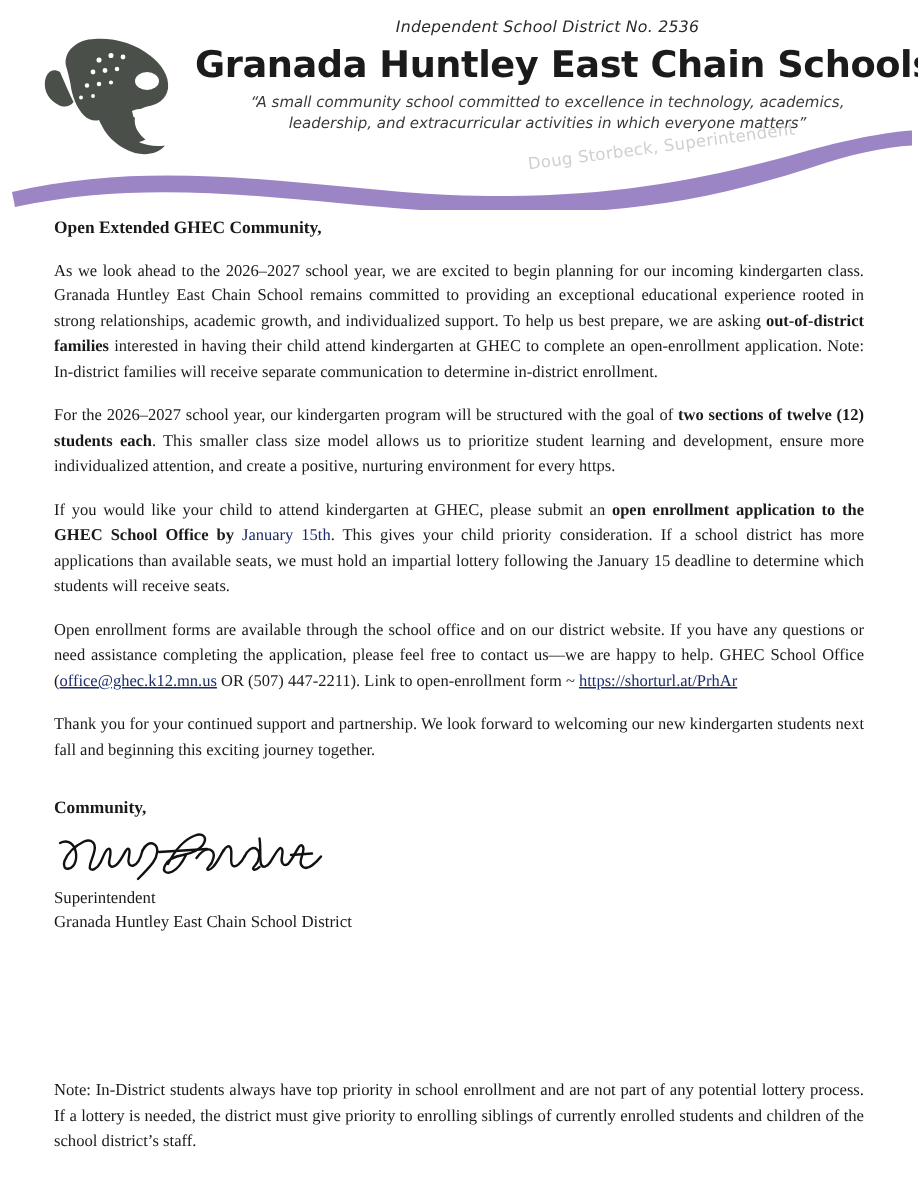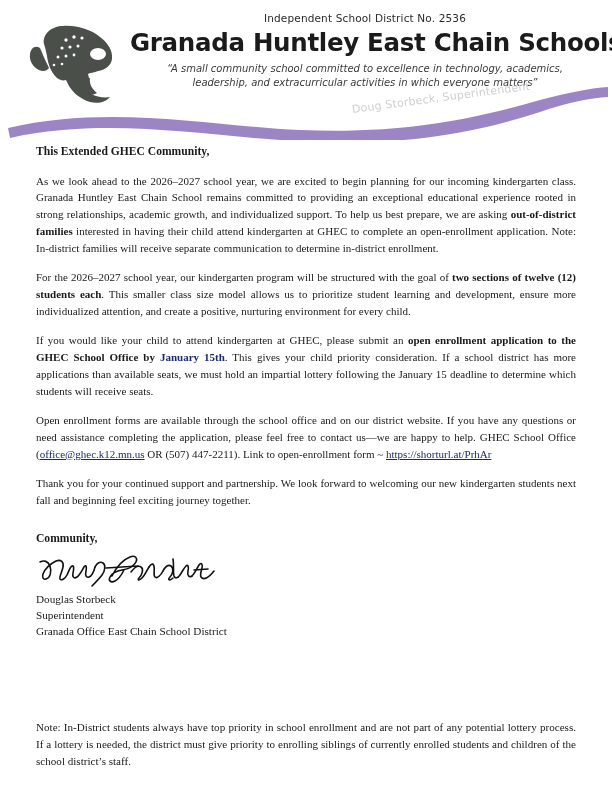--- a/index.html
+++ b/index.html
@@ -40,20 +40,21 @@
     top: 12px;
     width: 470px;
     text-align: center;
   }
   .district-line {
     font-family: "DejaVu Sans", "Liberation Sans", sans-serif;
     font-size: 10.5px;
     color: #2b2b2b;
     letter-spacing: 0.15px;
     line-height: 1.3;
+    font-style: italic;
   }
   .school-name {
     font-family: "DejaVu Sans", "Liberation Sans", sans-serif;
     font-size: 24.5px;
     font-weight: 700;
     color: #1b1b1b;
     letter-spacing: -0.3px;
     line-height: 1.18;
     margin-top: 3px;
     white-space: nowrap;
@@ -106,21 +107,21 @@
   }
   p.para {
     font-size: 11px;
     line-height: 1.53;
     text-align: justify;
     margin: 0 0 12.5px 0;
     hyphens: none;
   }
   p.para b { font-weight: bold; }
   .date-hl {
-    font-weight: bold;
+    font-weight: normal;
     color: #1b2a6b;
   }
   a.doclink {
     color: #1b2a6b;
   }
 
   .closing {
     font-size: 11.6px;
     font-weight: bold;
     margin: 22px 0 0 0;
@@ -202,31 +203,31 @@
         <path d="M8 42 C110 18, 210 40, 300 44 C400 48, 470 34, 540 14 C570 6, 592 2, 608 1
                  L608 11 C590 12, 566 17, 540 26 C466 50, 398 60, 298 55 C208 51, 110 30, 10 52 Z" fill="#9b85c4"></path>
       </svg>
     </div>
 
     <div class="supt-name">Doug Storbeck, Superintendent</div>
   </div>
 
   <div class="body-wrap">
 
-    <div class="salutation">This Extended GHEC Community,</div>
+    <div class="salutation">Open Extended GHEC Community,</div>
 
     <p class="para"><span>As we look ahead to the 2026–2027 school year, we are excited to begin planning for our incoming kindergarten class. Granada Huntley East Chain School remains committed to providing an exceptional educational experience rooted in strong relationships, academic growth, and individualized support.  To help us best prepare, we are asking </span><b>out-of-district families</b><span> interested in having their child attend kindergarten at GHEC to complete an open-enrollment application.  Note:  In-district families will receive separate communication to determine in-district enrollment.</span></p>
 
-    <p class="para"><span>For the 2026–2027 school year, our kindergarten program will be structured with the goal of </span><b>two sections of twelve (12) students each</b><span>.  This smaller class size model allows us to prioritize student learning and development, ensure more individualized attention, and create a positive, nurturing environment for every child.</span></p>
+    <p class="para"><span>For the 2026–2027 school year, our kindergarten program will be structured with the goal of </span><b>two sections of twelve (12) students each</b><span>.  This smaller class size model allows us to prioritize student learning and development, ensure more individualized attention, and create a positive, nurturing environment for every https.</span></p>
 
     <p class="para"><span>If you would like your child to attend kindergarten at GHEC, please submit an </span><b>open enrollment application to the GHEC School Office by </b><span class="date-hl">January 15th</span><span>.  This gives your child priority consideration.  If a school district has more applications than available seats, we must hold an impartial lottery following the January 15 deadline to determine which students will receive seats.</span></p>
 
     <p class="para"><span>Open enrollment forms are available through the school office and on our district website.  If you have any questions or need assistance completing the application, please feel free to contact us—we are happy to help.  GHEC School Office (</span><a class="doclink" href="#">office@ghec.k12.mn.us</a><span>  OR (507) 447-2211).   Link to open-enrollment form ~ </span><a class="doclink" href="#">https://shorturl.at/PrhAr</a></p>
 
-    <p class="para">Thank you for your continued support and partnership. We look forward to welcoming our new kindergarten students next fall and beginning feel exciting journey together.</p>
+    <p class="para">Thank you for your continued support and partnership. We look forward to welcoming our new kindergarten students next fall and beginning this exciting journey together.</p>
 
     <div class="closing">Community,</div>
 
     <div class="signature">
       <svg width="200" height="40" viewBox="0 0 200 40" xmlns="http://www.w3.org/2000/svg">
         <g fill="none" stroke="#111111" stroke-width="1.6" stroke-linecap="round" stroke-linejoin="round">
           <path d="M6 12 C10 10, 14 11, 16 16 C18 22, 16 28, 12 29 C9 30, 8 27, 9 24
                    C11 19, 16 14, 22 11 C27 9, 30 12, 29 17 C28 22, 25 27, 26 29
                    C27 31, 31 29, 33 25 C35 21, 36 17, 38 16 C40 15, 40 19, 39 23
                    C38 27, 40 29, 43 27 C46 25, 48 20, 50 17 C52 14, 53 17, 52 21
@@ -244,21 +245,20 @@
           <path d="M139 9 C140 15, 139 22, 140 26 C141 29, 144 28, 146 25
                    C148 22, 150 18, 152 16 C154 14, 155 17, 154 21 C153 25, 155 28, 158 26"></path>
           <path d="M158 26 C161 23, 163 18, 165 15 C167 12, 169 14, 168 18
                    C167 22, 165 26, 168 28 C171 30, 176 26, 180 21"></path>
           <path d="M160 20 L174 19"></path>
         </g>
       </svg>
     </div>
 
     <div class="sig-block">
-      <div>Douglas Storbeck</div>
       <div>Superintendent</div>
-      <div>Granada Office East Chain School District</div>
+      <div>Granada Huntley East Chain School District</div>
     </div>
   </div>
 
   <div class="note">Note:  In-District students always have top priority in school enrollment and are not part of any potential lottery process. If a lottery is needed, the district must give priority to enrolling siblings of currently enrolled students and children of the school district’s staff.</div>
 
 </div>
 
 </body></html>

